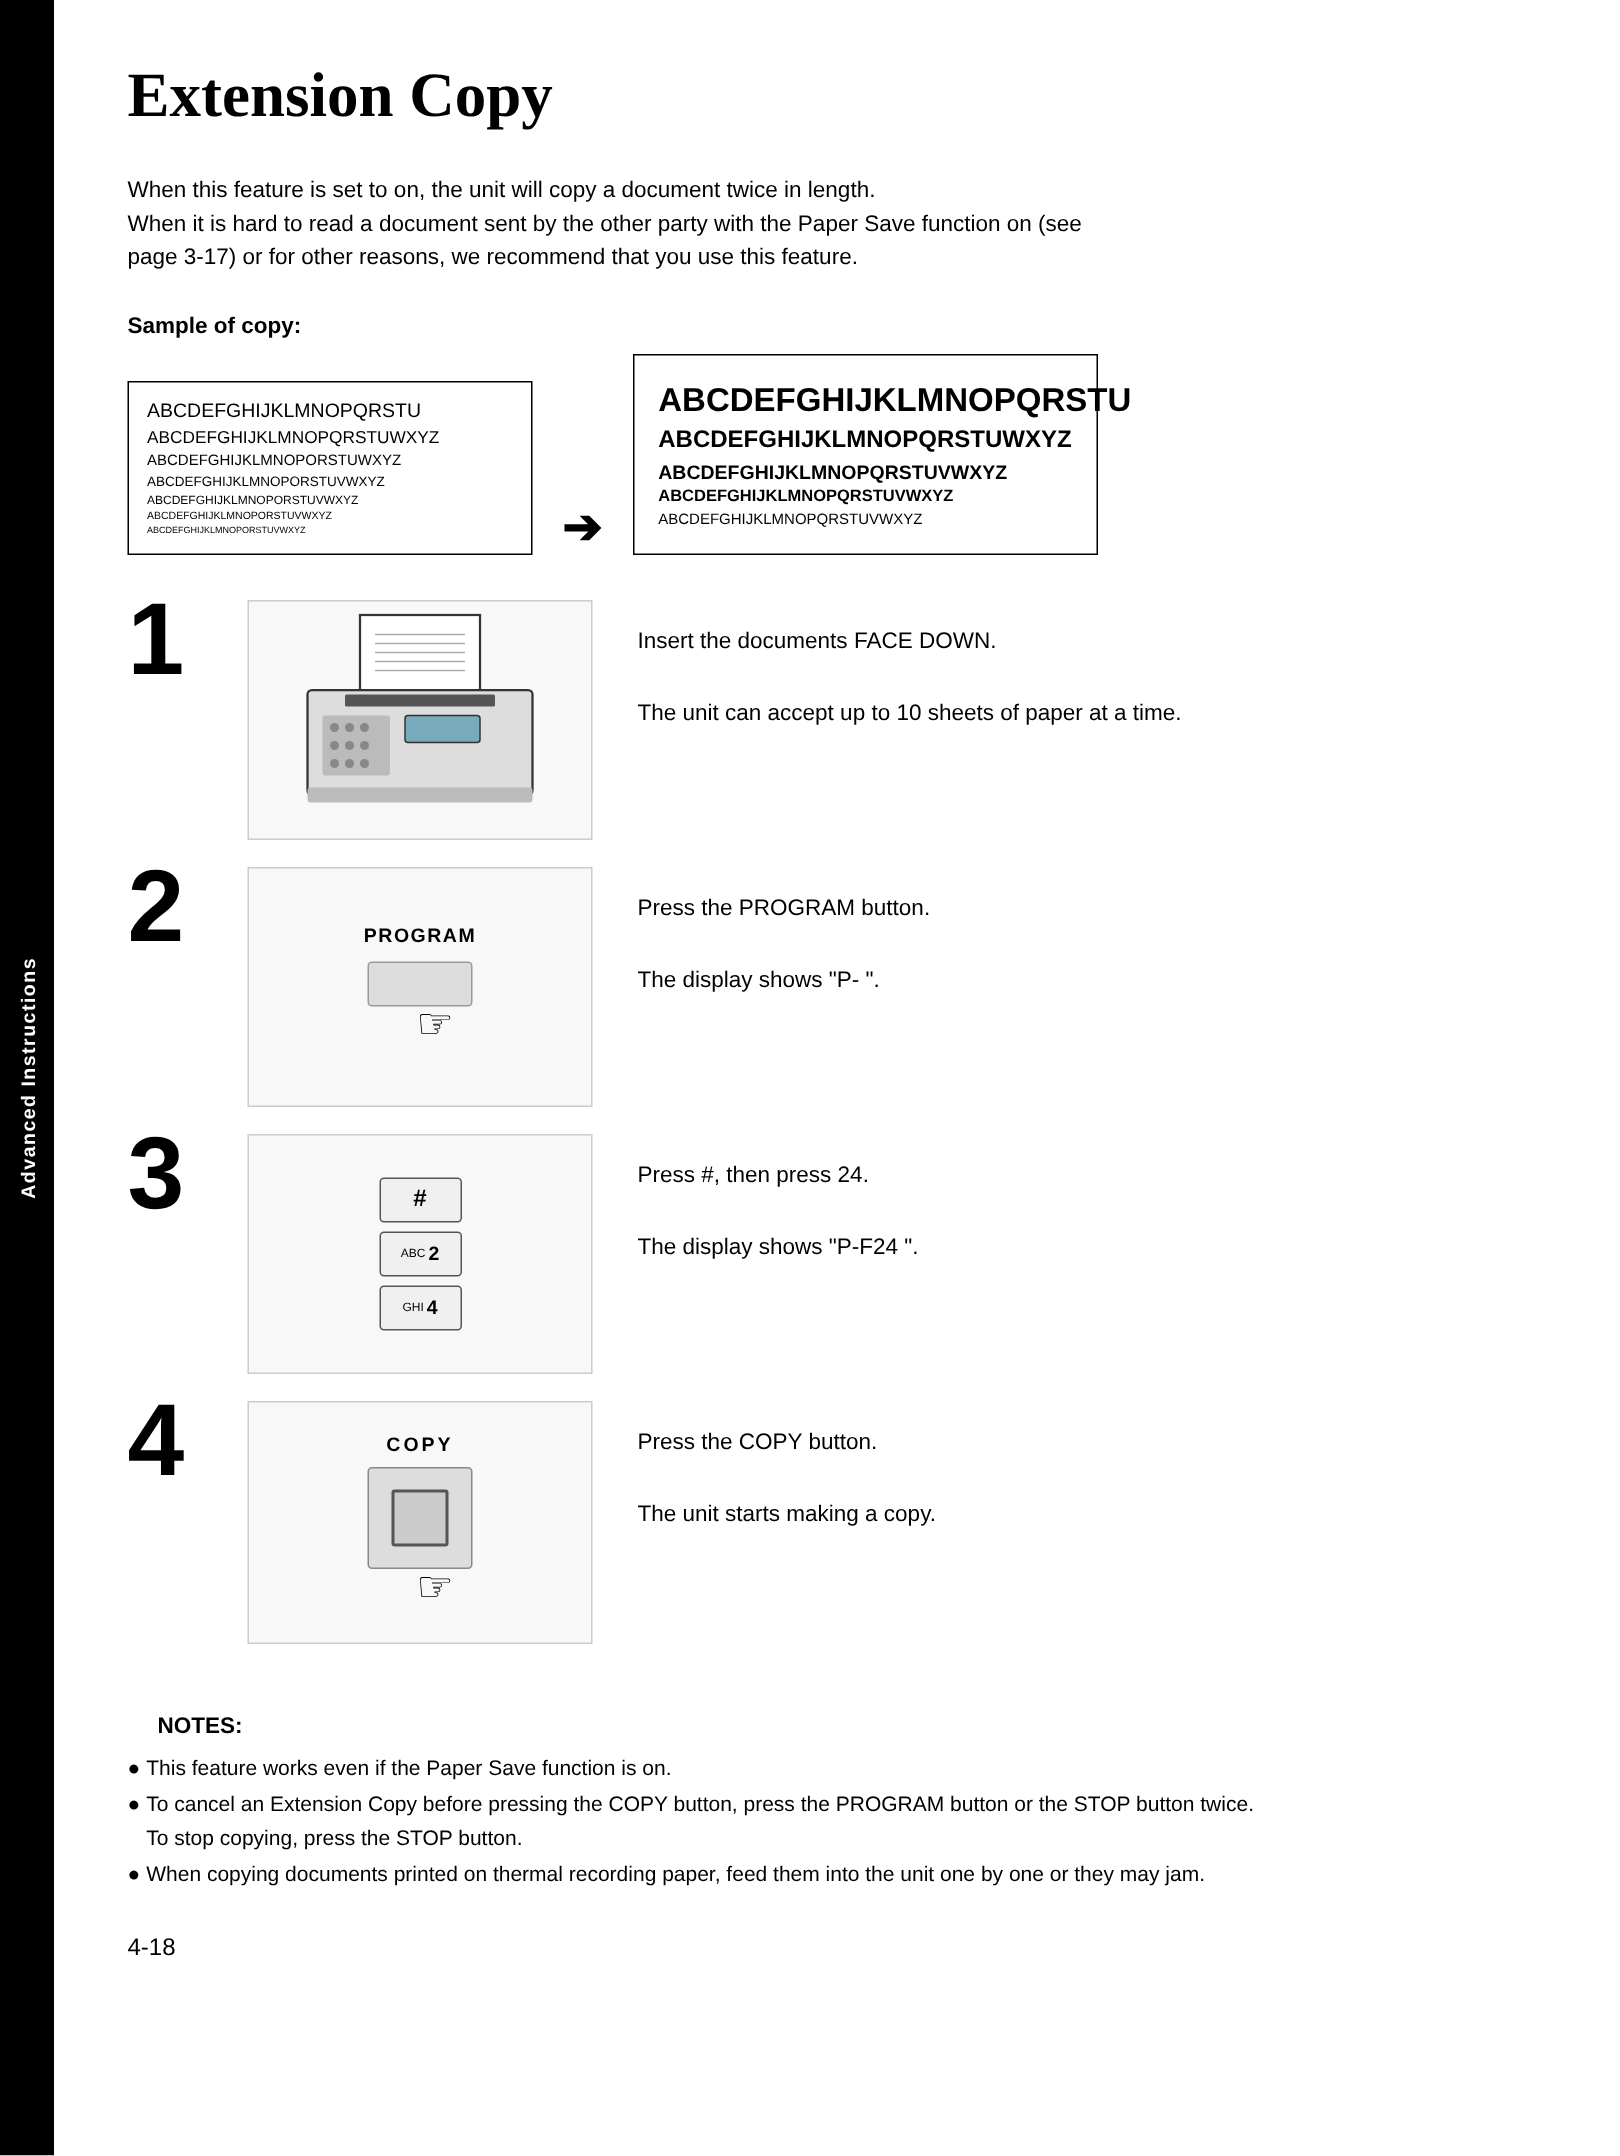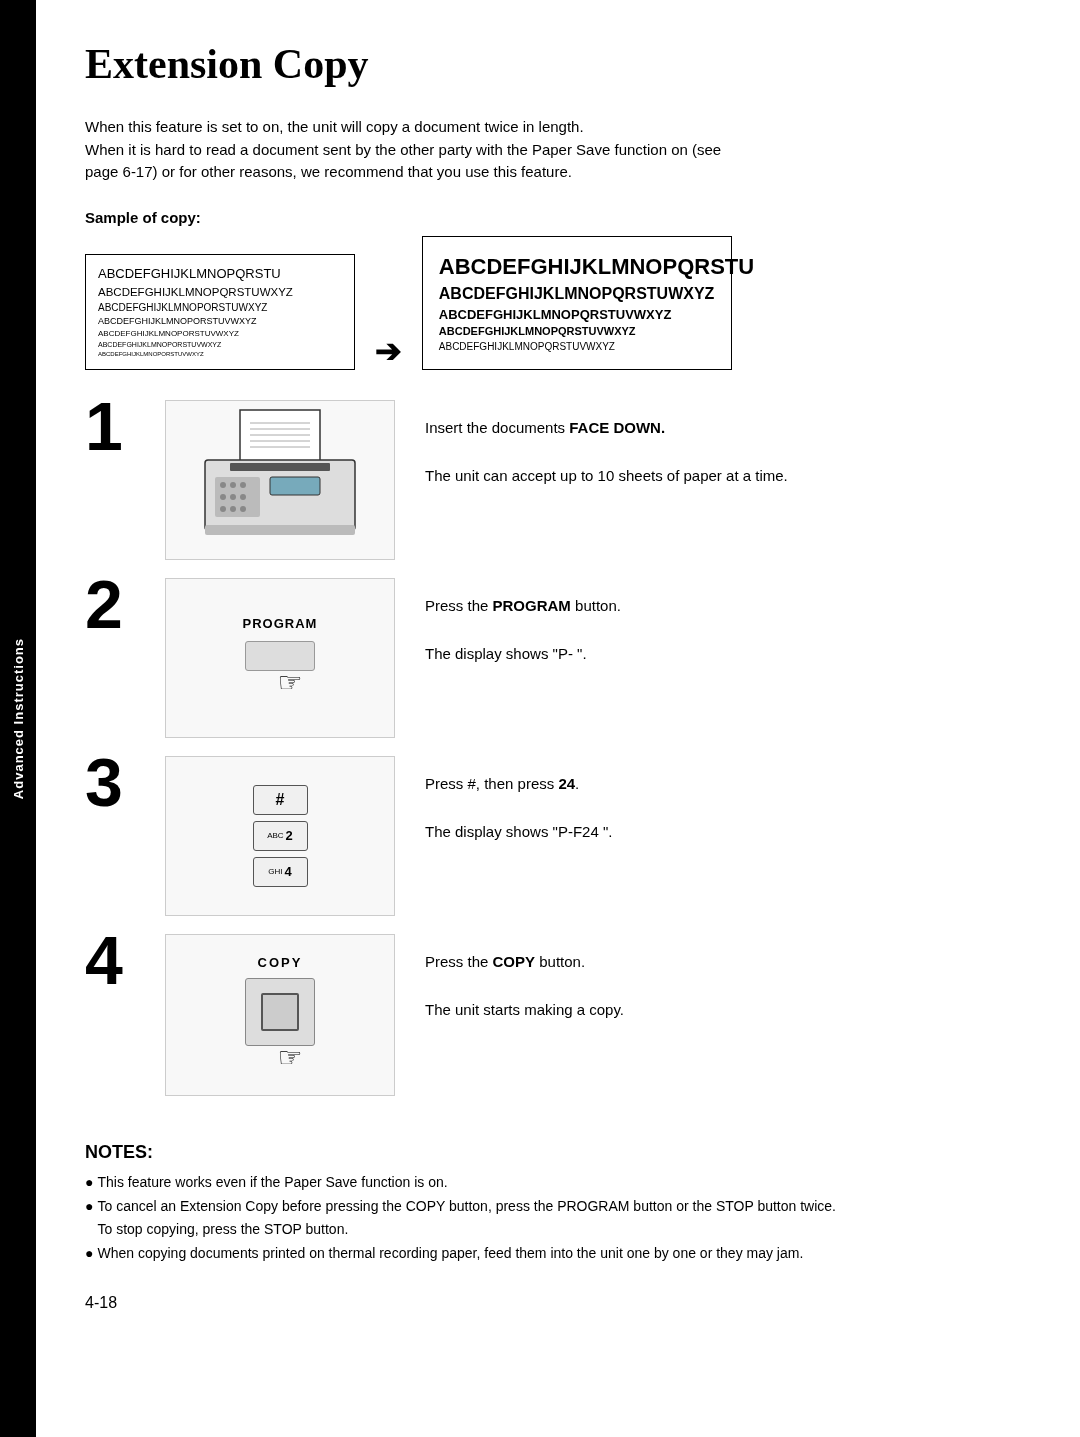--- a/index.html
+++ b/index.html
@@ -147,21 +147,21 @@
     }
 
     .step-text {
       flex: 1;
       padding-top: 16px;
       font-size: 15px;
       line-height: 1.6;
     }
 
     .step-text .bold-word {
-      font-weight: bold;
+      font-weight: normal;
     }
 
     
     .program-illustration {
       width: 190px;
       height: 140px;
       display: flex;
       flex-direction: column;
       align-items: center;
       justify-content: center;
@@ -250,23 +250,24 @@
       border-radius: 2px;
       background: #ccc;
     }
 
     
     .notes-section {
       margin-top: 28px;
     }
 
     .notes-title {
-      font-size: 18px;
+      font-size: 15px;
       font-weight: bold;
       margin-bottom: 8px;
+      margin-left: 20px;
     }
 
     .notes-list {
       font-size: 14px;
       line-height: 1.6;
     }
 
     .note-item {
       display: flex;
       gap: 4px;
@@ -301,21 +302,21 @@
   <span class="sidebar-label">Advanced Instructions</span>
 </div>
 
 <div class="main-content">
 
   <h1 class="page-title">Extension Copy</h1>
 
   <div class="intro-text">
     <div>When this feature is set to on, the unit will copy a document twice in length.</div>
     <div>When it is hard to read a document sent by the other party with the Paper Save function on (see</div>
-    <div>page 6-17) or for other reasons, we recommend that you use this feature.</div>
+    <div>page 3-17) or for other reasons, we recommend that you use this feature.</div>
   </div>
 
   <div class="sample-label">Sample of copy:</div>
 
   <div class="sample-container">
     <div class="sample-box-before">
       <div class="line1">ABCDEFGHIJKLMNOPQRSTU</div>
       <div class="line2">ABCDEFGHIJKLMNOPQRSTUWXYZ</div>
       <div class="line3">ABCDEFGHIJKLMNOPORSTUWXYZ</div>
       <div class="line4">ABCDEFGHIJKLMNOPORSTUVWXYZ</div>

